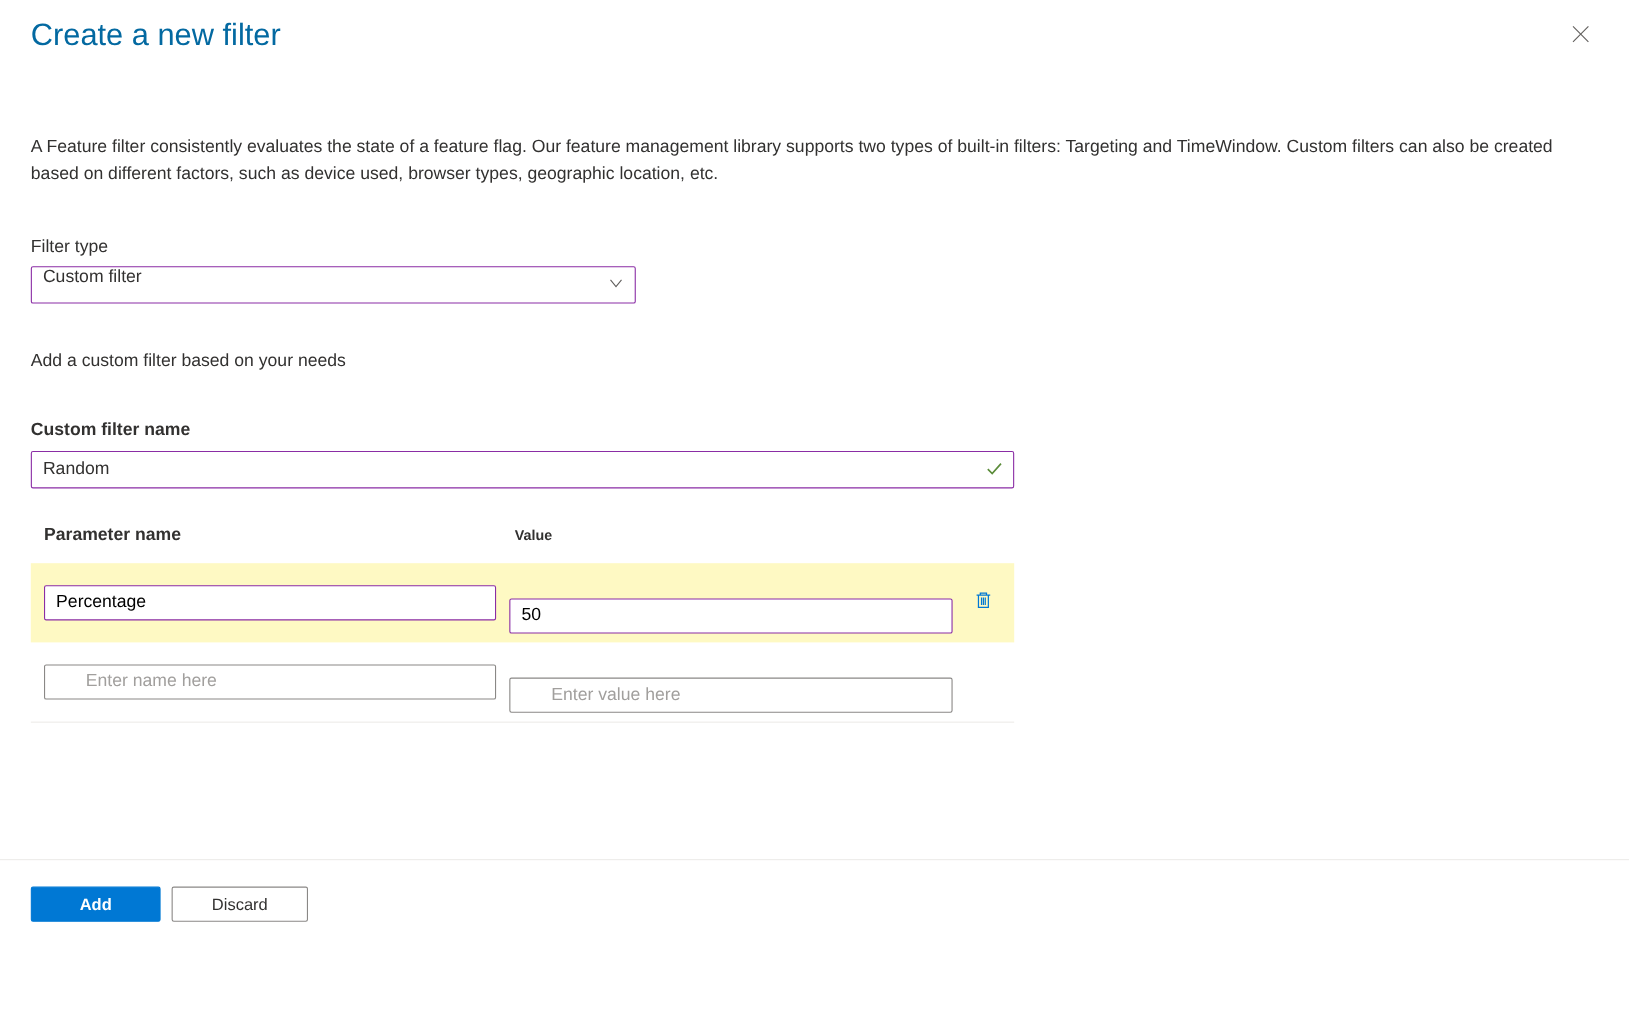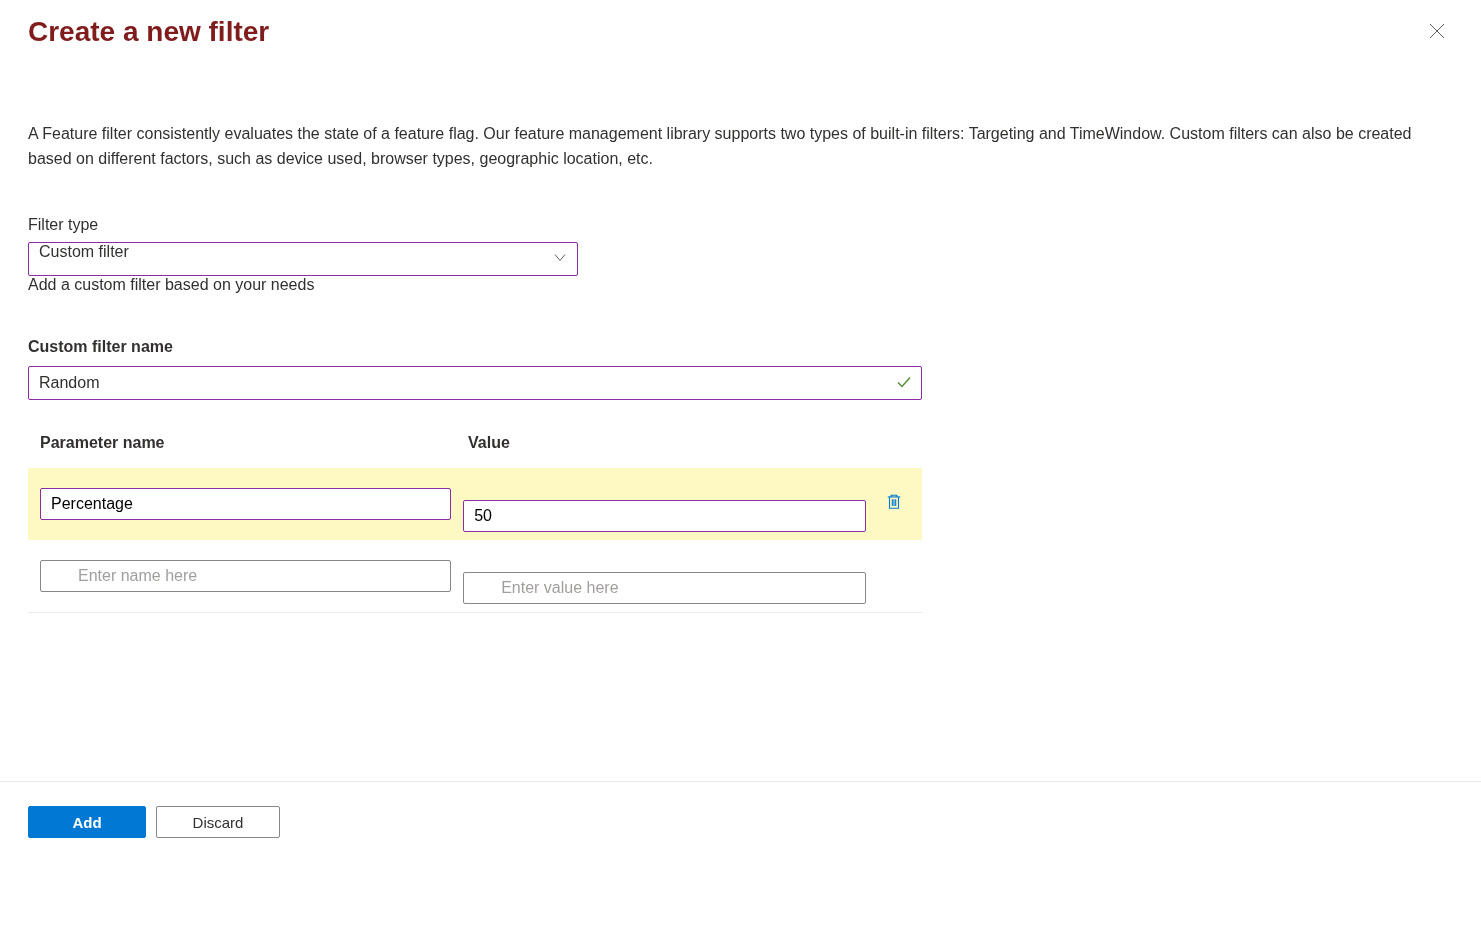--- a/index.html
+++ b/index.html
@@ -13,22 +13,22 @@
       position: relative;
     }
     .header {
       display: flex;
       justify-content: space-between;
       align-items: flex-start;
       padding: 16px 28px 0 28px;
     }
     .page-title {
       font-size: 28px;
-      font-weight: 700;
-      color: #7f1d1d;
+      font-weight: 400;
+      color: #0369a1;
     }
     .close-btn {
       background: none;
       border: none;
       cursor: pointer;
       padding: 6px;
       color: #605e5c;
       width: 32px;
       height: 32px;
       display: flex;
@@ -73,20 +73,21 @@
     }
     .chevron {
       position: absolute;
       right: 10px;
       top: 50%;
       transform: translateY(-50%);
       pointer-events: none;
     }
     .chevron svg { width: 16px; height: 16px; color: #605e5c; }
     .helper-text {
+      margin-top: 44px;
       font-size: 16px;
       color: #323130;
     }
     .name-input-wrap {
       position: relative;
       width: 894px;
       margin-top: 10px;
     }
     .text-input {
       width: 100%;
@@ -112,21 +113,21 @@
     .params-table {
       margin-top: 24px;
       width: 894px;
     }
     .params-header {
       display: flex;
       padding: 10px 12px 16px 12px;
       align-items: center;
     }
     .col-name-header { width: 428px; font-weight: 600; font-size: 16px; }
-    .col-value-header { flex: 1; font-weight: 600; font-size: 16px; }
+    .col-value-header { flex: 1; font-weight: 600; font-size: 13px; }
 
     .param-row {
       display: flex;
       align-items: center;
       padding: 8px 12px;
       gap: 12px;
     }
     .param-row.active { background: #fef9c3; }
     .param-row.blank {
       border-bottom: 1px solid #edebe9;

